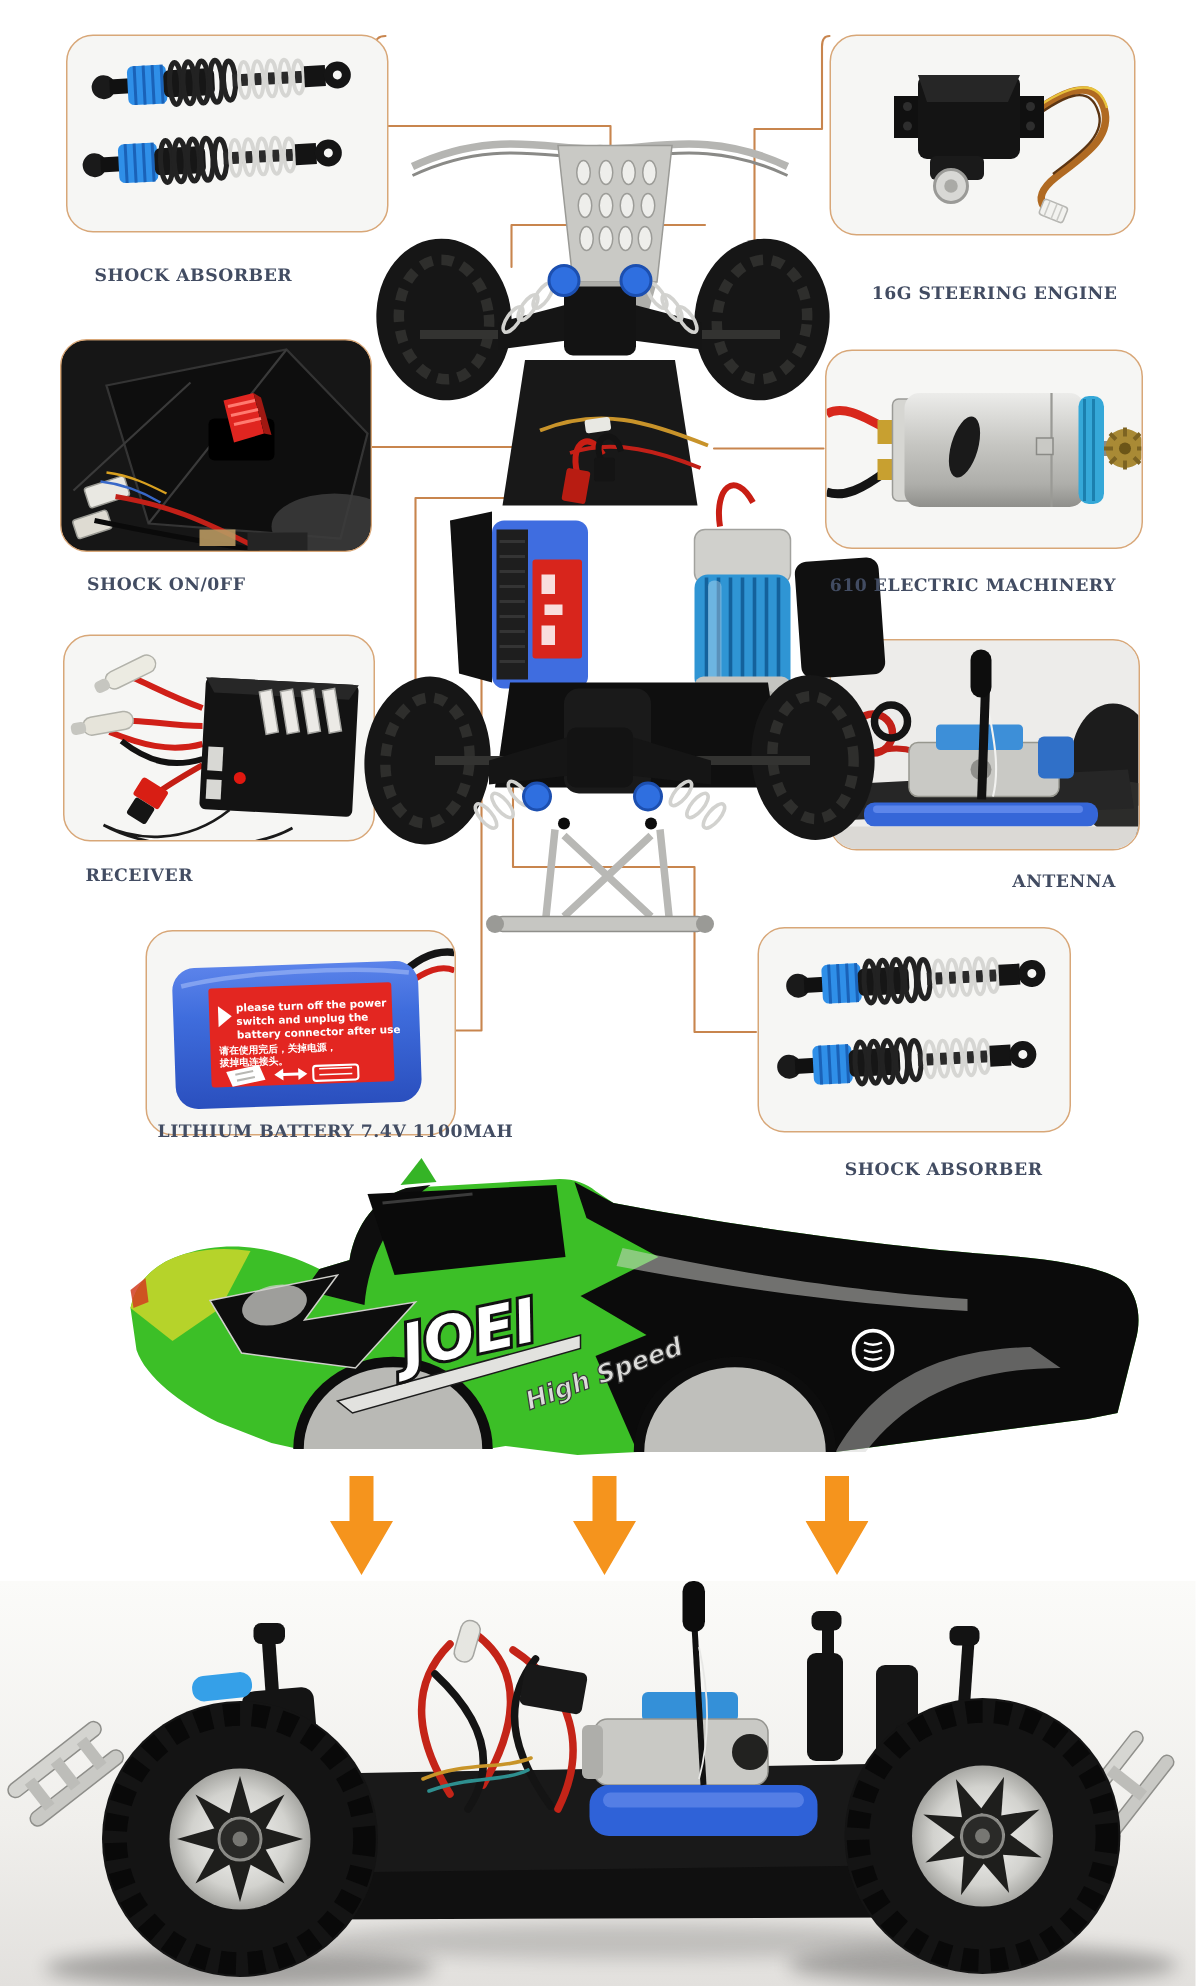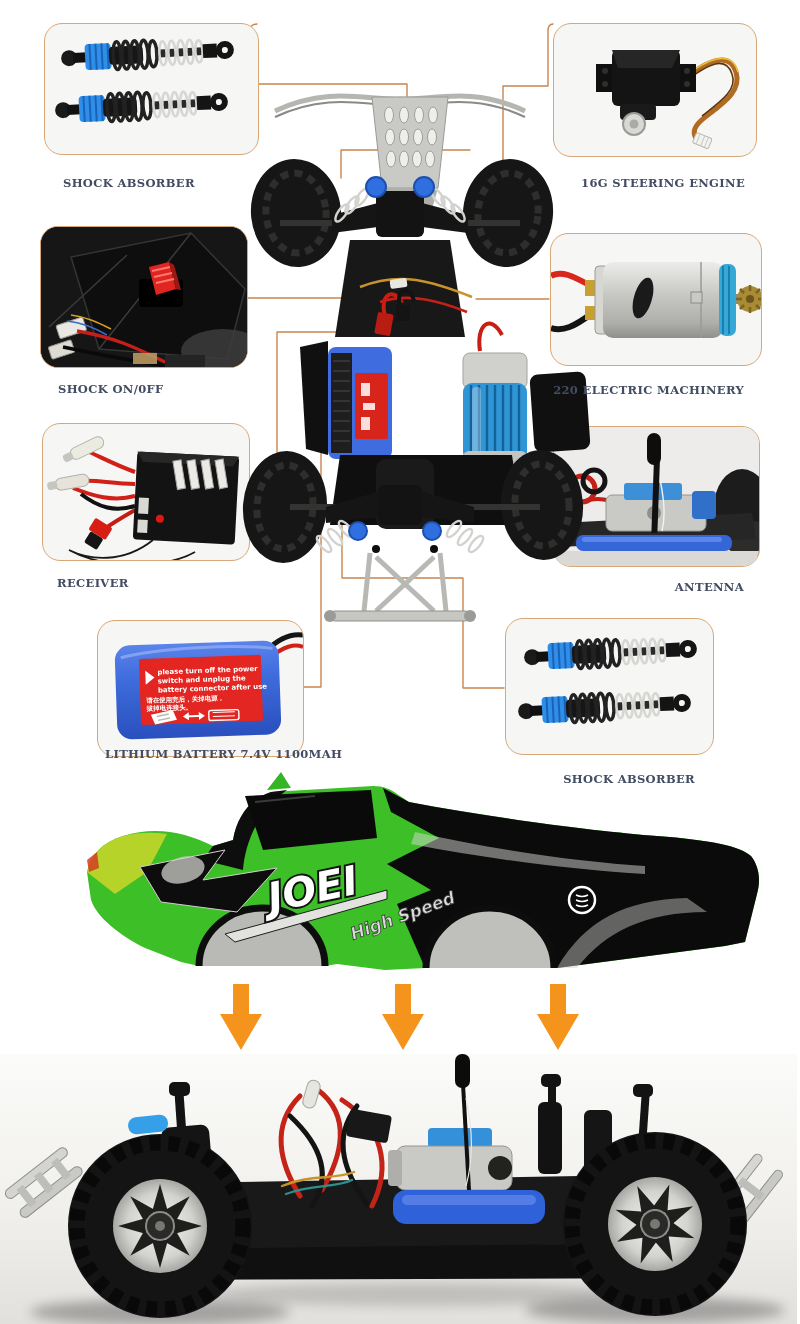--- a/index.html
+++ b/index.html
@@ -104,21 +104,21 @@
       <polygon points="58,26 126,26 118,44 64,44" fill="#262626"></polygon>
       <rect x="66" y="80" width="36" height="16" rx="4" fill="#1a1a1a"></rect>
       <circle cx="80" cy="100" r="11" fill="#d8d8d5" stroke="#9a9a97" stroke-width="2"></circle>
       <circle cx="80" cy="100" r="4.5" fill="#aaaaa6"></circle>
       <g transform="rotate(22,148,116)">
         <rect x="140" y="111" width="17" height="11" rx="2" fill="#f2f2ef" stroke="#b6b6b2"></rect>
         <path d="M144,111 v11 M149,111 v11 M153,111 v11" stroke="#c9c9c5" stroke-width="1"></path>
       </g>
     </svg>
   </div>
-  <div class="part-label" style="right:52px;top:176px;">16G STEERING ENGINE</div>
+  <div class="part-label" style="right:52px;top:188px;">16G STEERING ENGINE</div>
 
   <div class="part-box" style="left:40px;top:226px;width:206px;height:140px;background:#141414;">
     <svg width="206" height="140" viewBox="0 0 206 140">
       <rect width="206" height="140" fill="#161616"></rect>
       <polygon points="30,30 150,6 204,62 186,132 58,122" fill="#0e0e0e" stroke="#343434" stroke-width="1.5"></polygon>
       <path d="M8,100 L86,28 M58,122 L150,6" stroke="#3a3a3a" stroke-width="1.5" fill="none"></path>
       <ellipse cx="182" cy="124" rx="42" ry="22" fill="#3c3c3c" opacity="0.85"></ellipse>
       <rect x="98" y="52" width="44" height="28" rx="4" fill="#000"></rect>
       <g>
         <polygon points="108,40 128,35 135,62 115,68" fill="#e02520"></polygon>
@@ -163,21 +163,21 @@
       <rect x="185" y="60" width="9" height="10" fill="#8a8a86"></rect>
       <g>
         <circle cx="199" cy="65" r="13" fill="#a98a35"></circle>
         <g stroke="#7c6322" stroke-width="2.6">
           <path d="M199,51 v6 M199,73 v6 M185,65 h6 M207,65 h6 M189,55 l4,4 M205,71 l4,4 M209,55 l-4,4 M193,71 l-4,4"></path>
         </g>
         <circle cx="199" cy="65" r="4" fill="#6b5518"></circle>
       </g>
     </svg>
   </div>
-  <div class="part-label" style="right:53px;top:383px;">220 ELECTRIC MACHINERY</div>
+  <div class="part-label" style="right:53px;top:383px;">610 ELECTRIC MACHINERY</div>
 
   <div class="part-box" style="left:42px;top:423px;width:206px;height:136px;">
     <svg width="206" height="136" viewBox="0 0 206 136">
       <path d="M110,116 C80,140 46,136 26,126 C62,146 124,144 152,128" fill="none" stroke="#1a1a1a" stroke-width="1.8"></path>
       <path d="M92,48 C70,40 56,32 46,28 M92,60 C66,60 48,54 32,58 M92,72 C70,78 50,72 30,64" stroke="#d02018" stroke-width="4" fill="none"></path>
       <path d="M92,82 C72,88 56,84 38,70" stroke="#111" stroke-width="4" fill="none"></path>
       <g transform="rotate(-26,44,24)">
         <rect x="26" y="18" width="36" height="12" rx="6" fill="#ecebe2" stroke="#b2b2aa"></rect>
         <rect x="18" y="20" width="10" height="8" rx="3" fill="#c6c6c0"></rect>
       </g>

